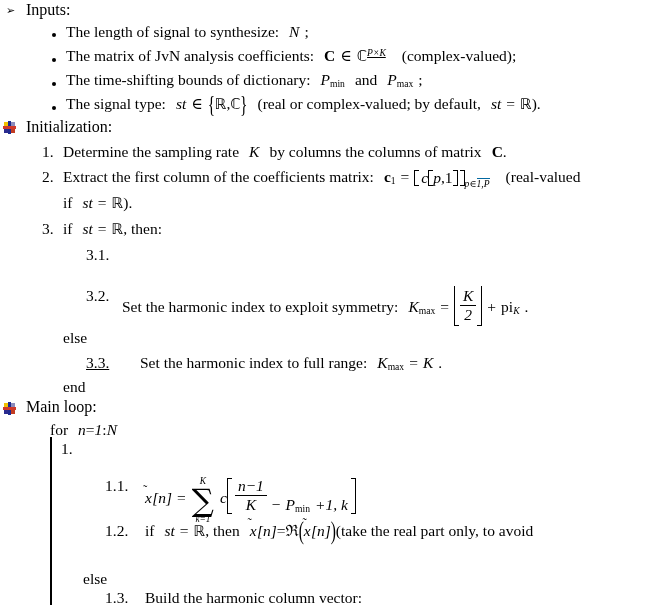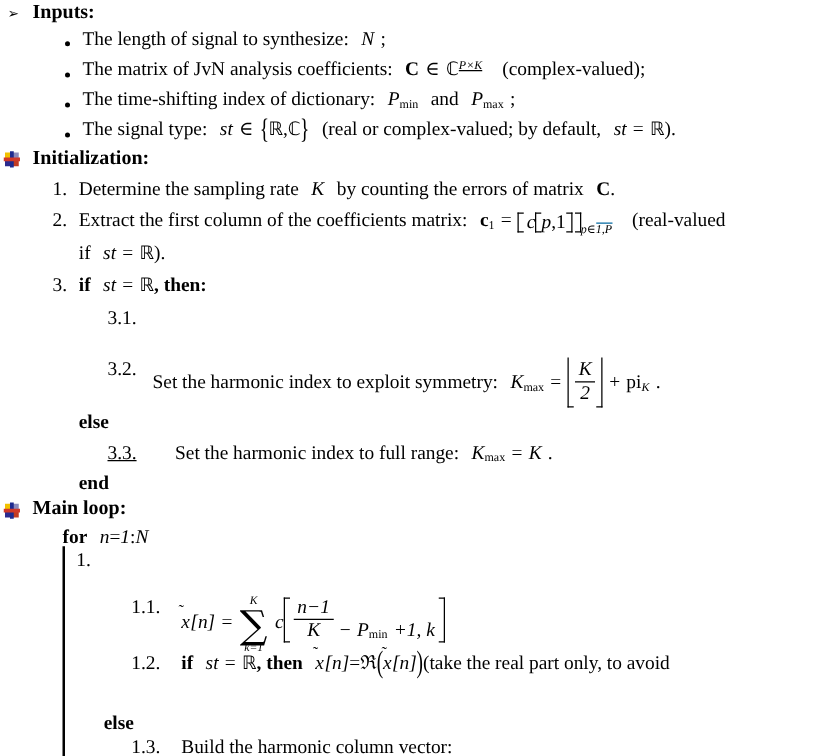--- a/index.html
+++ b/index.html
@@ -20,21 +20,21 @@
   .page {
     position: relative;
     width: 655px;
     height: 605px;
     padding: 0;
   }
 
   
   .row { position: absolute; white-space: nowrap; }
 
-  .bold { font-weight: bold; }
+  .bold { font-weight: normal; }
   .mi  { font-style: italic; font-family: "Liberation Serif","DejaVu Serif",serif; }
   .mb  { font-weight: bold; font-family: "Liberation Serif","DejaVu Serif",serif; }
   .mup { font-style: normal; }
 
   
   .bb {
     font-family: "DejaVu Sans", sans-serif;
     font-style: normal;
     font-size: 0.95em;
   }
@@ -209,41 +209,41 @@
     <span>The length of signal to synthesize:</span><span class="sp2"></span><span class="mi">N</span><span class="sp"></span><span>;</span>
   </span>
 
   <span class="dot-bullet" style="left:52px; top:58px;"></span>
   <span class="row" style="left:66px; top:48px;">
     <span>The matrix of JvN analysis coefficients:</span><span class="sp2"></span><span class="mb">C</span><span class="sp"></span><span>∈</span><span class="sp"></span><span class="bb">ℂ</span><sup>P×K</sup><span class="sp3"></span><span>(complex-valued);</span>
   </span>
 
   <span class="dot-bullet" style="left:52px; top:82px;"></span>
   <span class="row" style="left:66px; top:72px;">
-    <span>The time-shifting index of dictionary:</span><span class="sp2"></span><span class="mi">P</span><sub>min</sub><span class="sp2"></span><span>and</span><span class="sp2"></span><span class="mi">P</span><sub>max</sub><span class="sp"></span><span>;</span>
+    <span>The time-shifting bounds of dictionary:</span><span class="sp2"></span><span class="mi">P</span><sub>min</sub><span class="sp2"></span><span>and</span><span class="sp2"></span><span class="mi">P</span><sub>max</sub><span class="sp"></span><span>;</span>
   </span>
 
   <span class="dot-bullet" style="left:52px; top:106px;"></span>
   <span class="row" style="left:66px; top:96px;">
     <span>The signal type:</span><span class="sp2"></span><span class="mi">st</span><span class="sp"></span><span>∈</span><span class="sp"></span><span class="bracebox"><span class="bb">ℝ</span><span>,</span><span class="bb">ℂ</span></span><span class="sp2"></span><span>(real or complex-valued; by default,</span><span class="sp2"></span><span class="mi">st</span><span class="sp"></span><span>=</span><span class="sp"></span><span class="bb">ℝ</span><span>).</span>
   </span>
 
   <span class="cross-bullet" style="left:4px; top:122px;">
     <i class="cb-tl"></i>
       <i class="cb-tr"></i>
       <i class="cb-bl"></i>
       <i class="cb-br"></i>
       <i class="cb-v"></i>
       <i class="cb-h"></i>
   </span>
   <span class="row bold" style="left:26px; top:119px; font-size:16px;">Initialization:</span>
 
   <span class="row" style="left:42px; top:144px;">1.</span>
   <span class="row" style="left:63px; top:144px;">
-    <span>Determine the sampling rate</span><span class="sp2"></span><span class="mi">K</span><span class="sp2"></span><span>by counting the errors of matrix</span><span class="sp2"></span><span class="mb">C</span><span>.</span>
+    <span>Determine the sampling rate</span><span class="sp2"></span><span class="mi">K</span><span class="sp2"></span><span>by columns the columns of matrix</span><span class="sp2"></span><span class="mb">C</span><span>.</span>
   </span>
 
   <span class="row" style="left:42px; top:169px;">2.</span>
   <span class="row" style="left:63px; top:169px;">
     <span>Extract the first column of the coefficients matrix:</span><span class="sp2"></span><span class="mb">c</span><sub>1</sub><span class="sp"></span><span>=</span><span class="sp"></span><span class="brkbox" style="vertical-align:-1px;"><span class="mi">c</span><span class="brkbox" style="padding:0 5px;"><span class="mi">p</span><span>,1</span></span></span><sub style="vertical-align:-0.5em;"><span class="subit">p∈</span><span class="overbar subit">1,P</span></sub><span class="sp3"></span><span>(real-valued</span>
   </span>
   <span class="row" style="left:63px; top:195px;">
     <span>if</span><span class="sp2"></span><span class="mi">st</span><span class="sp"></span><span>=</span><span class="sp"></span><span class="bb">ℝ</span><span>).</span>
   </span>
 

